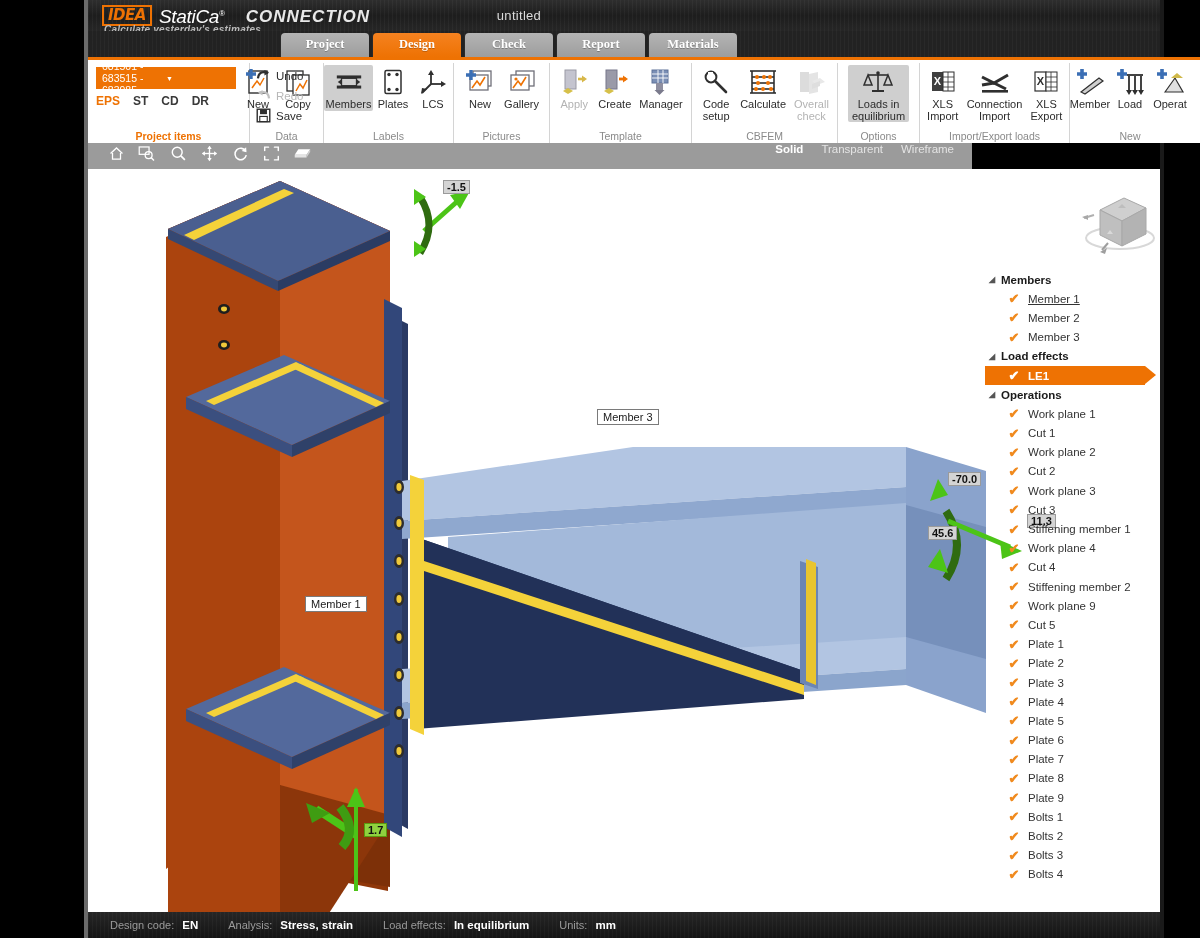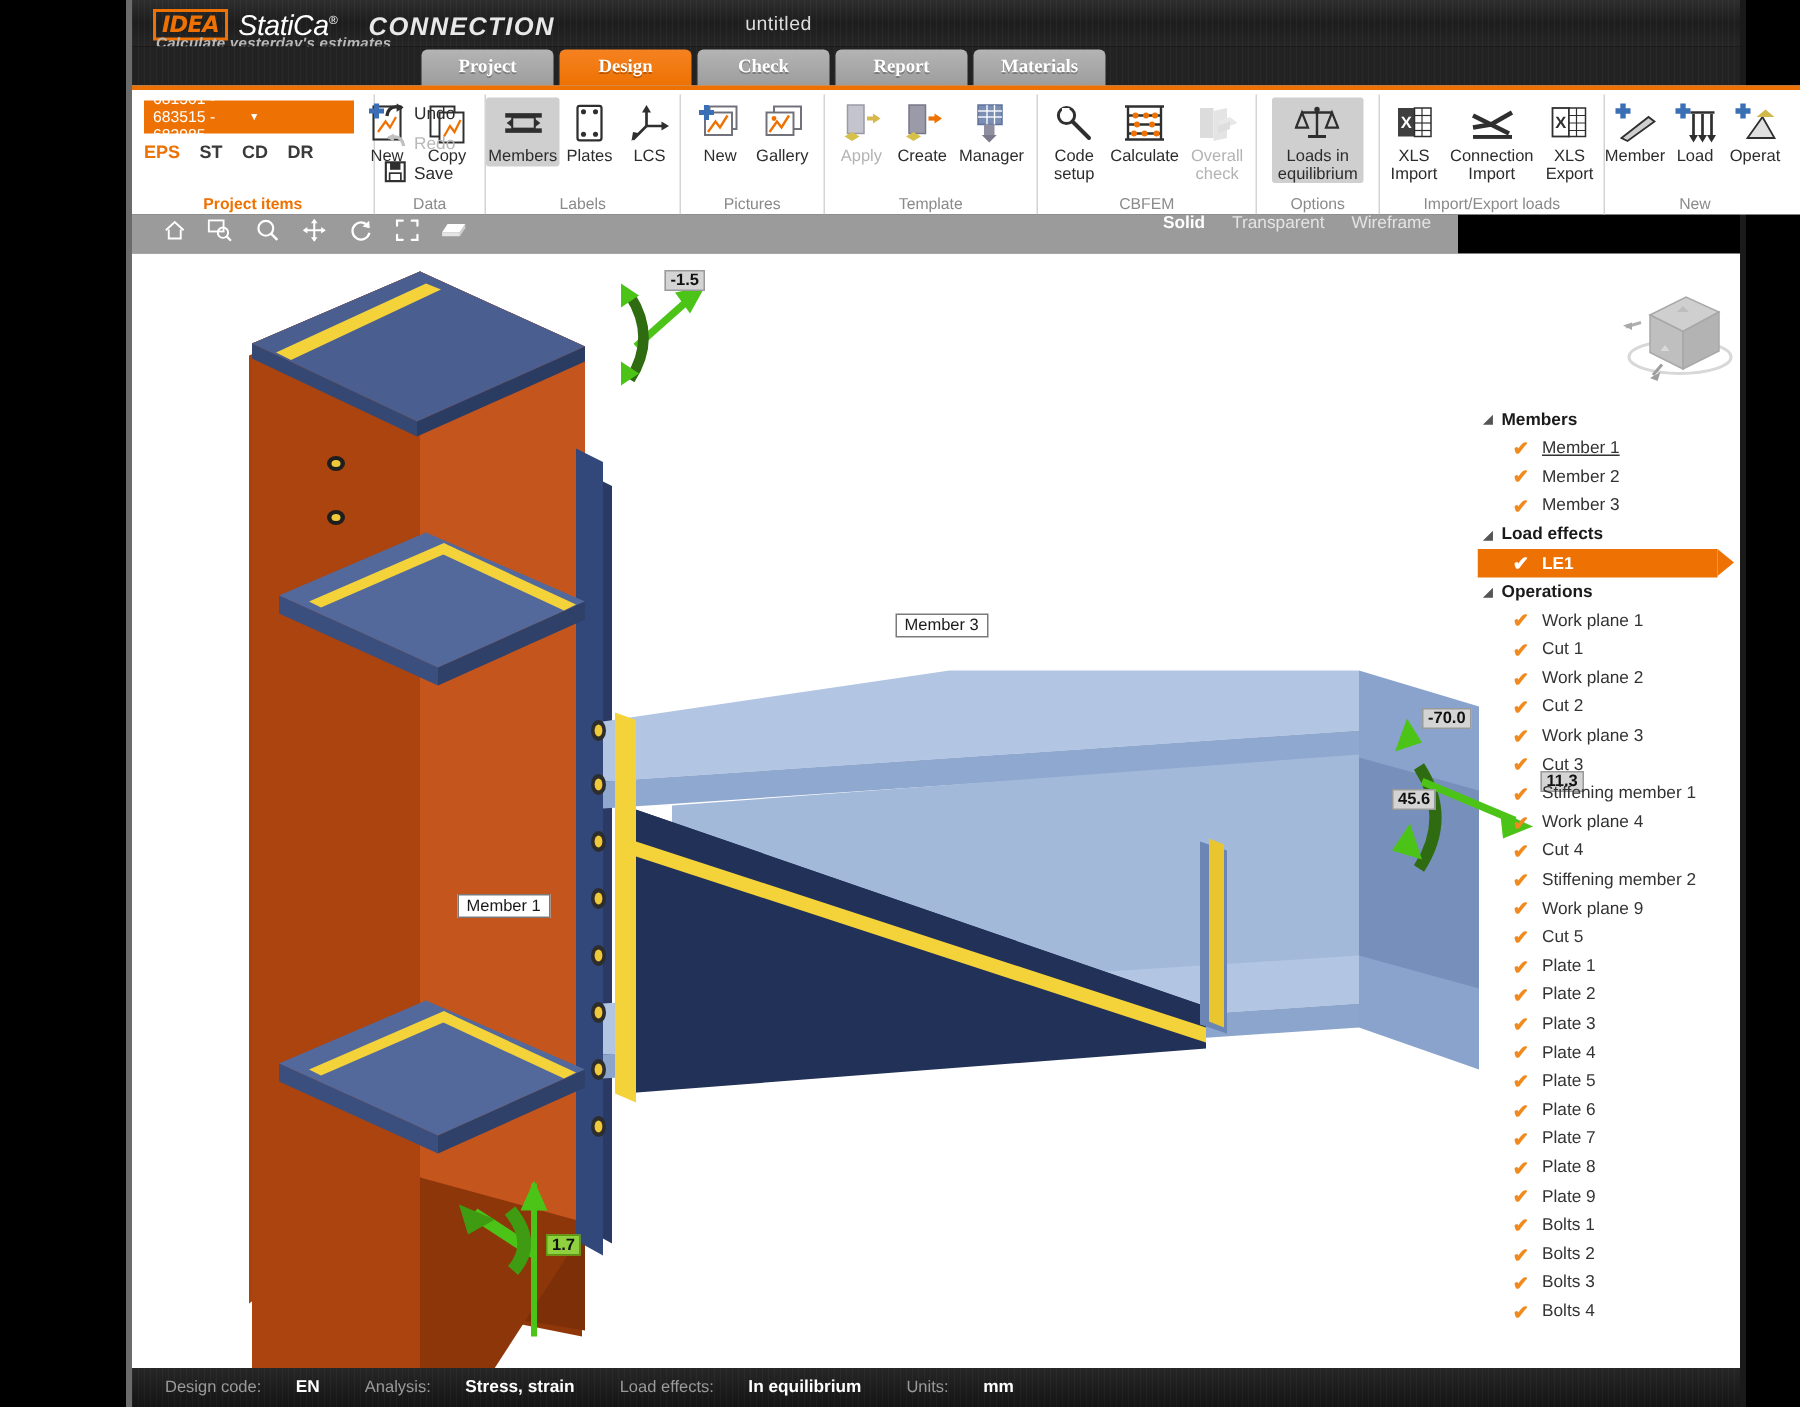--- a/index.html
+++ b/index.html
@@ -182,21 +182,21 @@
   .statusbar {
     position:absolute; left:88px; top:912px; width:1072px; height:26px;
     background: linear-gradient(180deg,#262626,#141414);
     display:flex; align-items:center; gap:0px; padding-left:22px;
     overflow:hidden;
   }
   .statusbar::before{
     content:""; position:absolute; inset:0;
     background: repeating-linear-gradient(90deg, rgba(255,255,255,.03) 0 1px, transparent 1px 4px);
   }
-  .sb-item { display:flex; align-items:baseline; gap:23px; margin-right:30px; position:relative; }
+  .sb-item { display:flex; align-items:baseline; gap:8px; margin-right:30px; position:relative; }
   .sb-k { color:#9a9a9a; font-size:11px; }
   .sb-v { color:#fff; font-size:11.5px; font-weight:700; }
 
   .edge-l { position:absolute; left:84px; top:0; width:4px; height:938px; background:#6b6b6b; }
   .edge-r { position:absolute; left:1160px; top:0; width:4px; height:938px; background:#1a1a1a; }
 </style>
 </head>
 <body>
 
 <div id="app">

